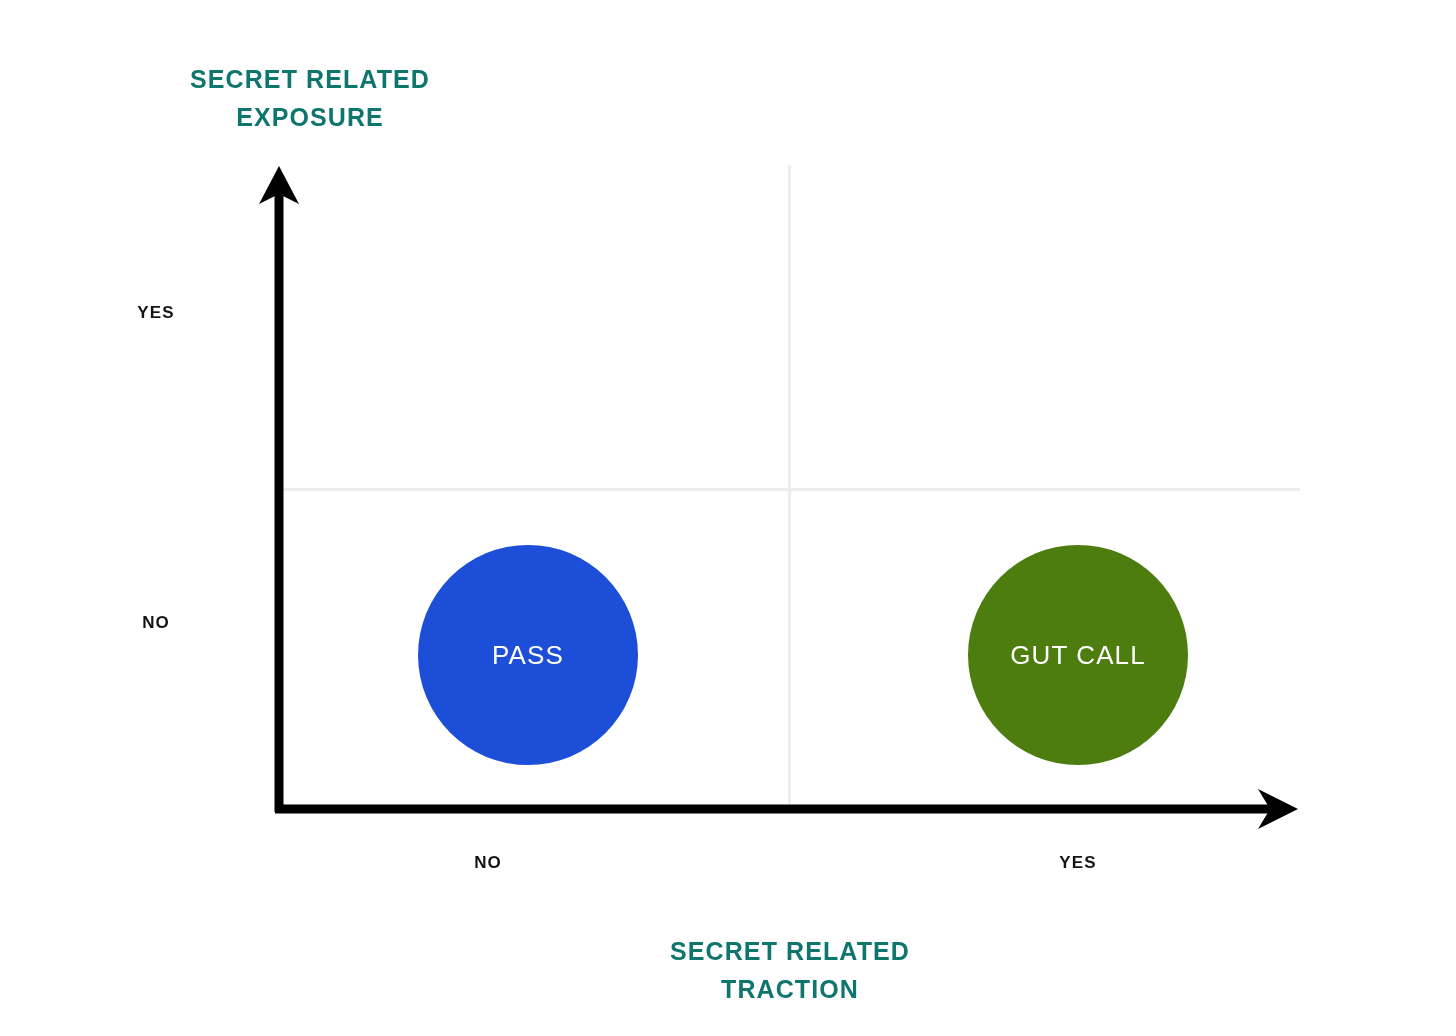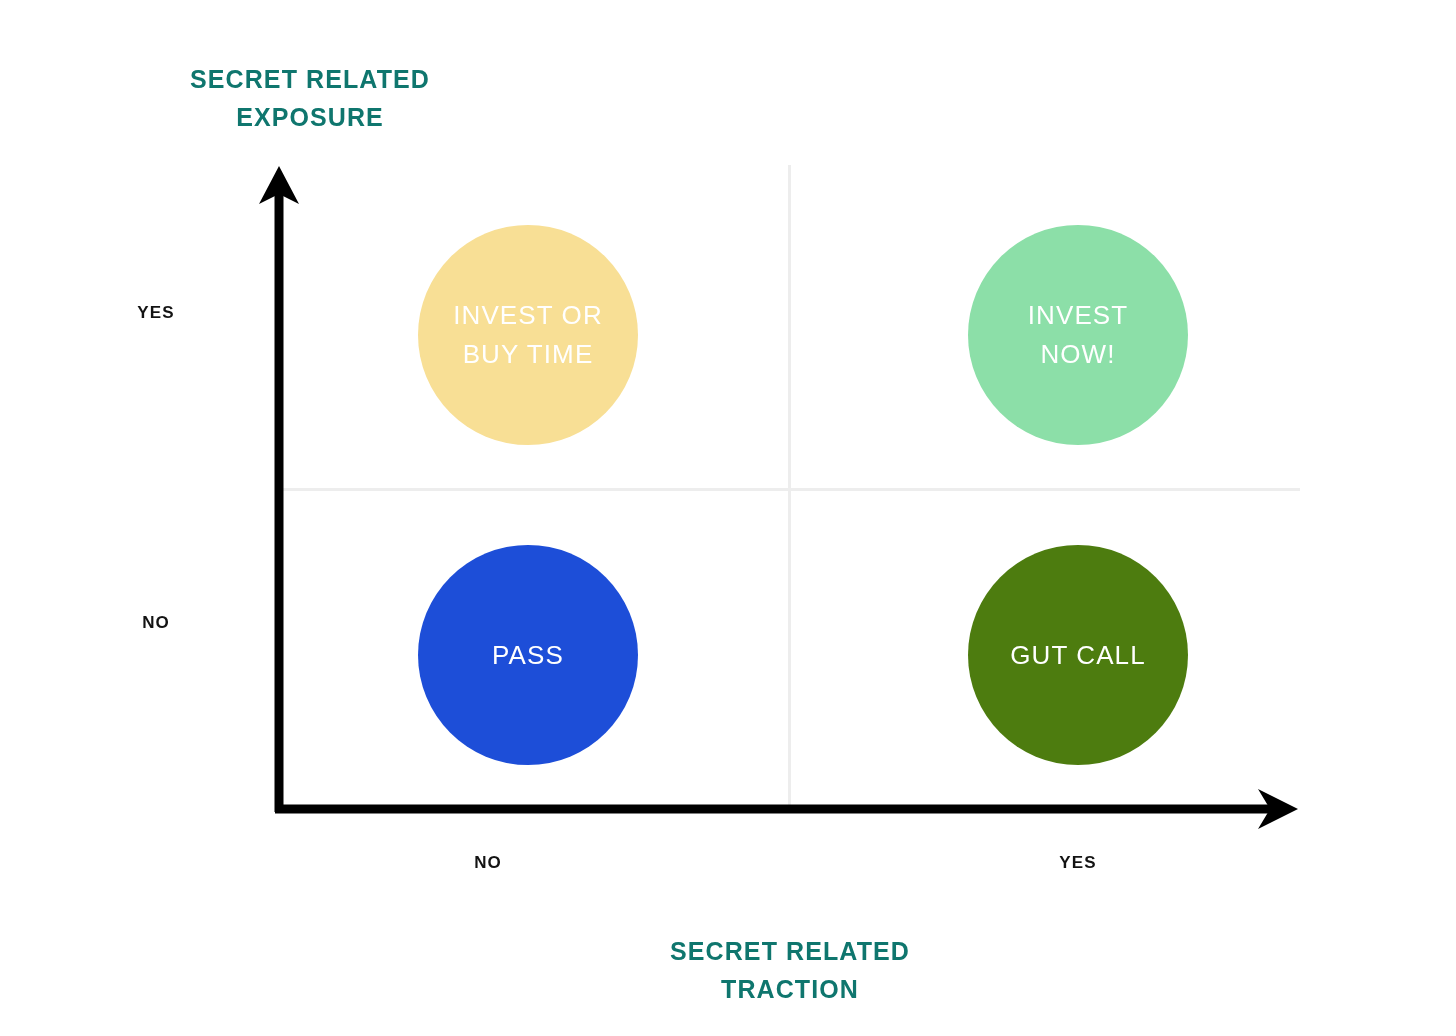--- a/index.html
+++ b/index.html
@@ -132,29 +132,21 @@
     <line x1="275" y1="809" x2="1280" y2="809" stroke="#000000" stroke-width="9" stroke-linecap="butt"></line>
 
     <path d="M 1298 809 L 1258 789 L 1270 809 L 1258 829 Z" fill="#000000"></path>
   </svg>
 
   <div class="tick-label" id="tick-y-yes">YES</div>
   <div class="tick-label" id="tick-y-no">NO</div>
   <div class="tick-label" id="tick-x-no">NO</div>
   <div class="tick-label" id="tick-x-yes">YES</div>
 
-  <div class="bubble" id="bubble-invest-or-buy-time" style="background: rgb(248, 223, 149);">
-    <span class="bubble-label">INVEST OR
-BUY TIME</span>
-  </div>
 
-  <div class="bubble" id="bubble-invest-now" style="background: rgb(140, 223, 168);">
-    <span class="bubble-label">INVEST
-NOW!</span>
-  </div>
 
   <div class="bubble" id="bubble-pass" style="background: #1d4ed8;">
     <span class="bubble-label">PASS</span>
   </div>
 
   <div class="bubble" id="bubble-gut-call" style="background: #4d7c0f;">
     <span class="bubble-label">GUT CALL</span>
   </div>
 
 </div>

